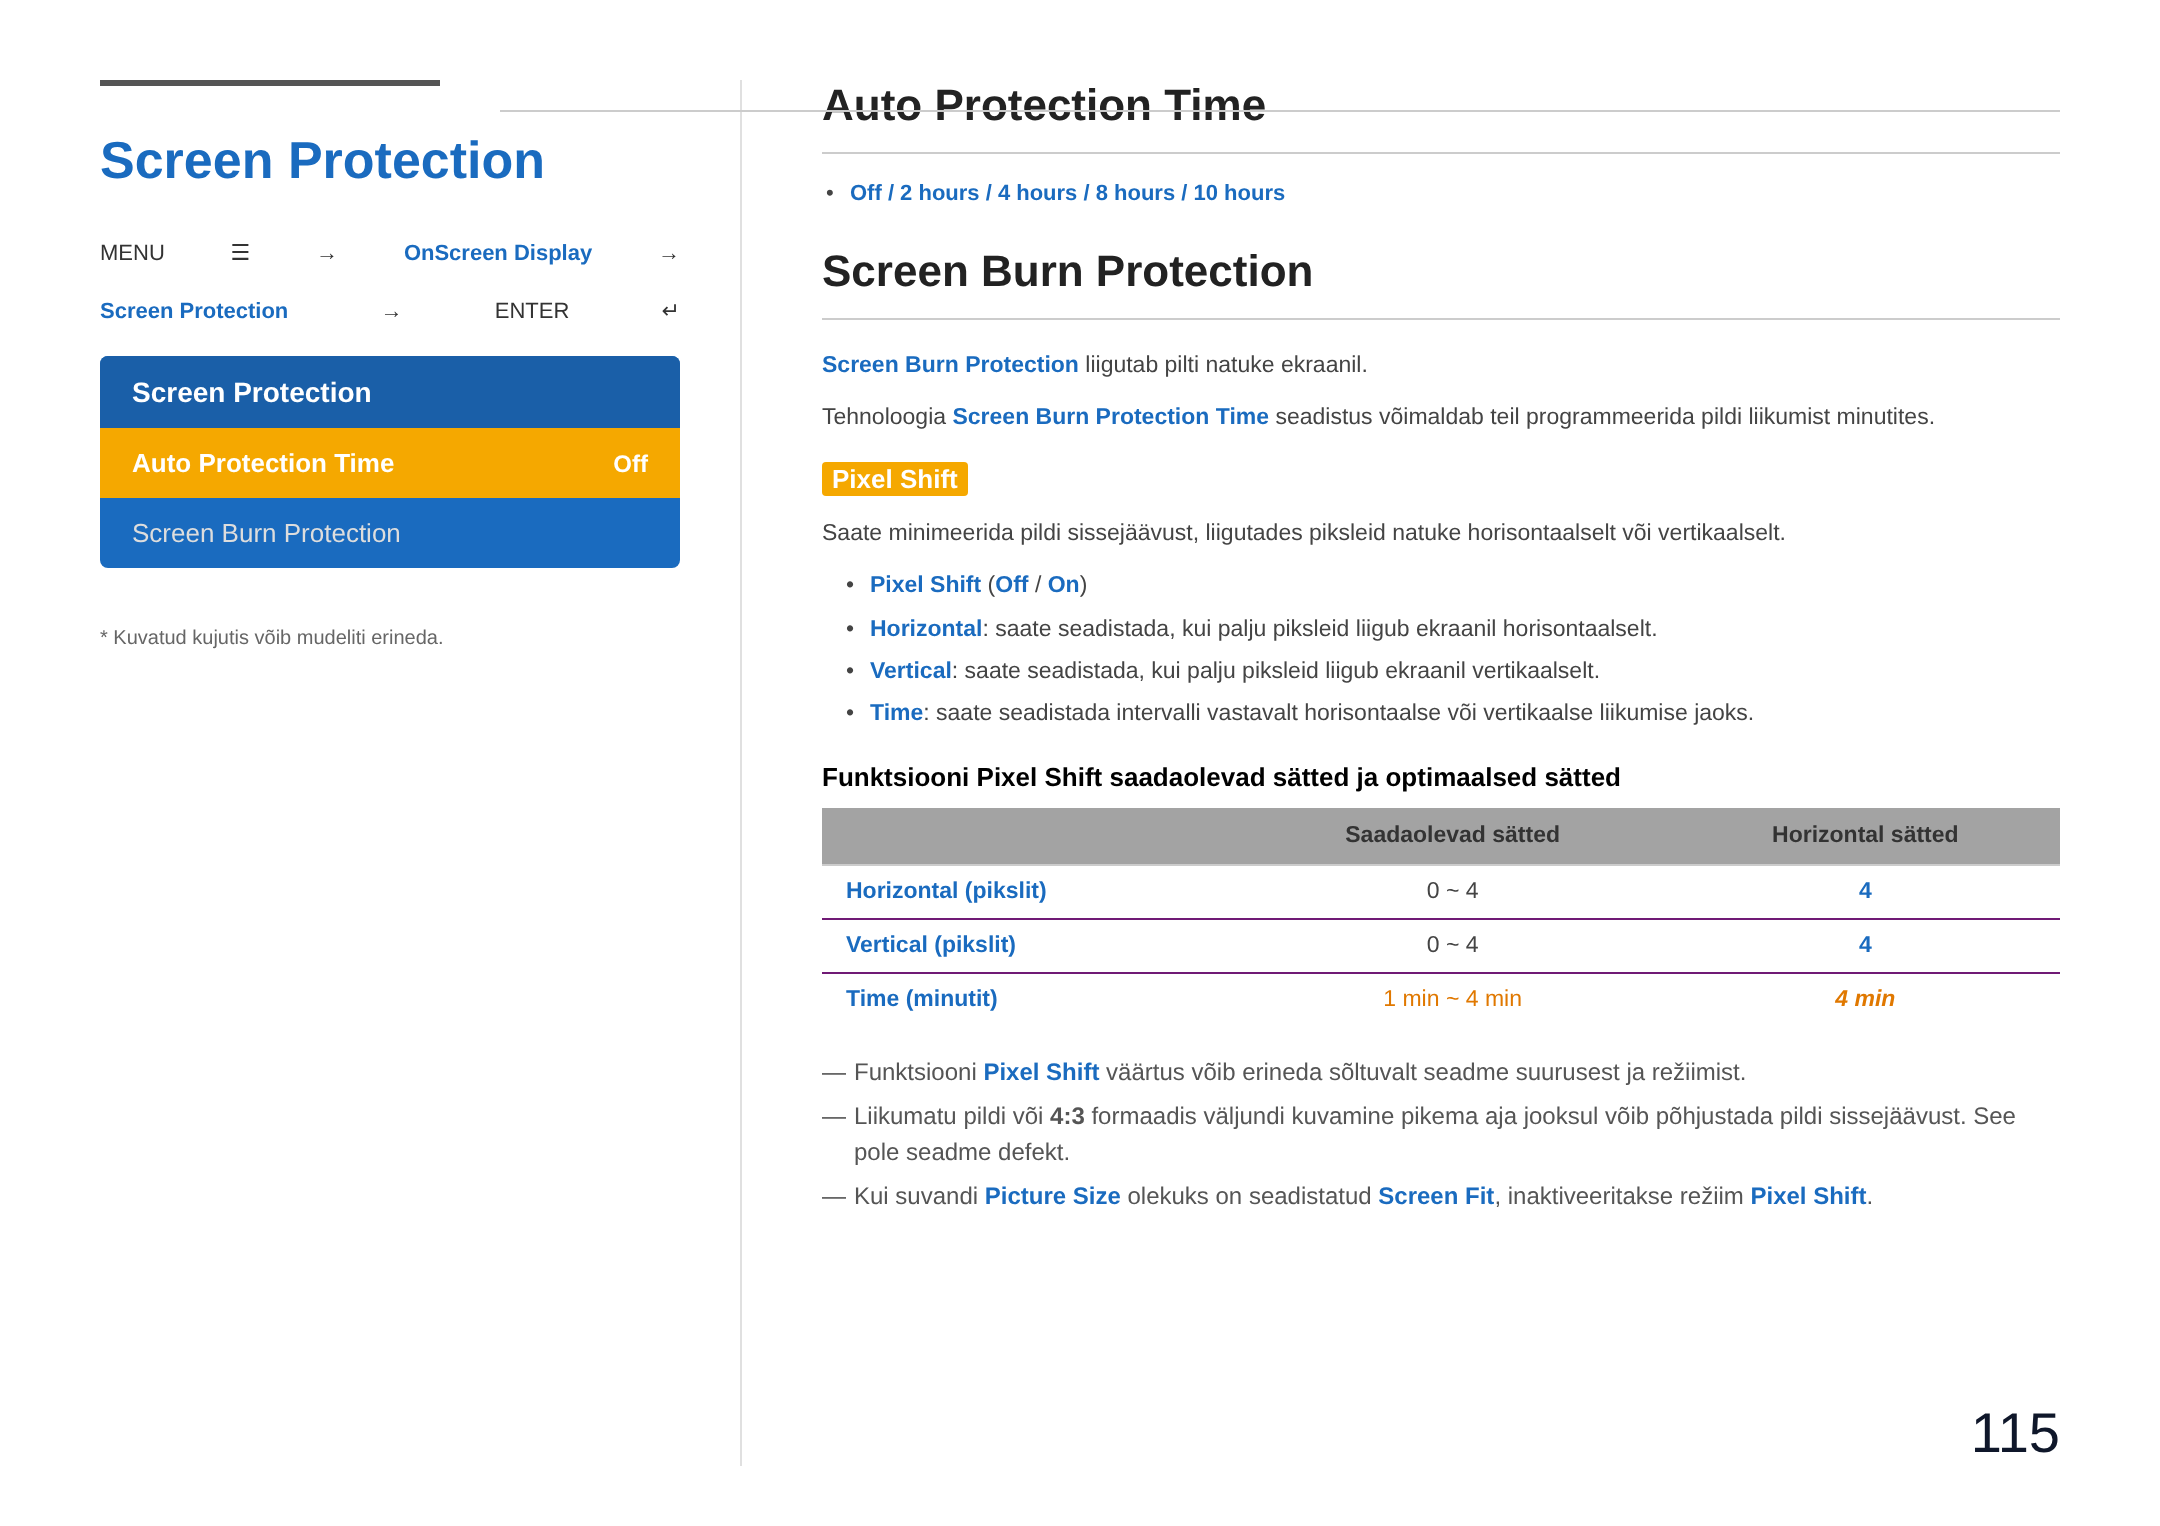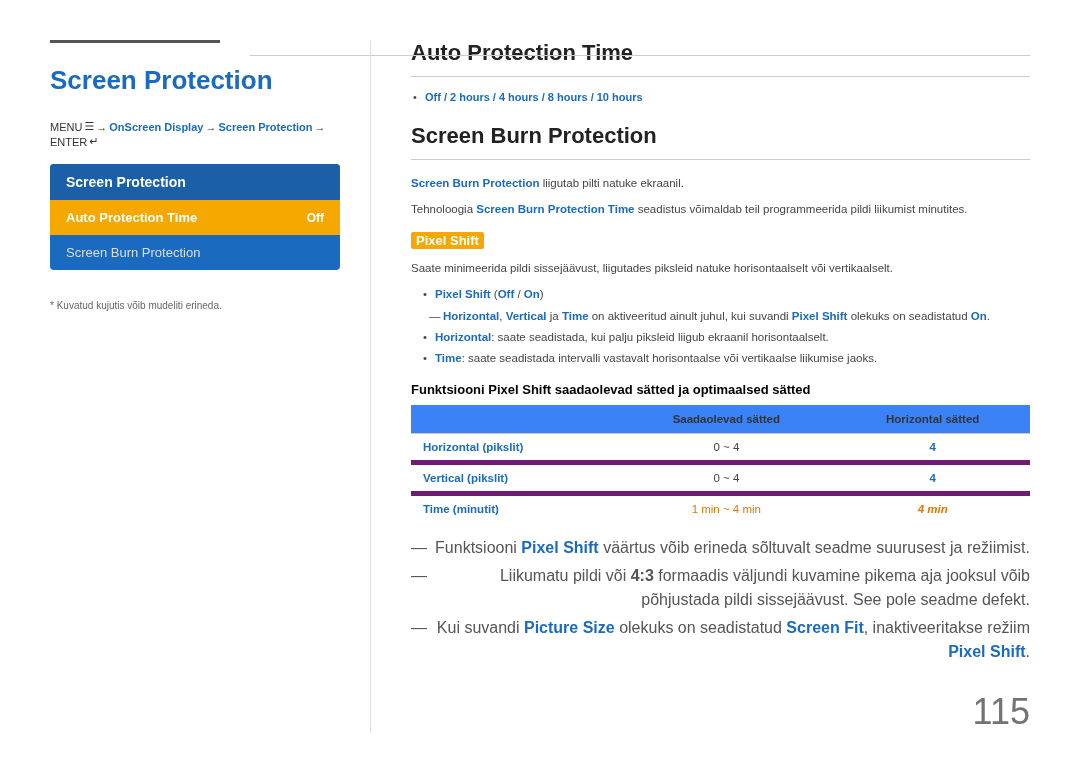--- a/index.html
+++ b/index.html
@@ -40,21 +40,22 @@
       margin-bottom: 24px;
     }
 
     .menu-path {
       font-size: 11px;
       color: #333;
       margin-bottom: 16px;
       display: flex;
       align-items: center;
       flex-wrap: wrap;
-      gap: 2px;
+      gap: 16px;
+      justify-content: space-between;
     }
 
     .menu-path .link-text {
       color: #1a6bbf;
       font-weight: 600;
       font-size: 11px;
     }
 
     
     .screen-prot-box {
@@ -218,35 +219,35 @@
       margin: 14px 0 8px 0;
     }
 
     .data-table {
       width: 100%;
       border-collapse: collapse;
       font-size: 11.5px;
     }
 
     .data-table th {
-      background: #3b82f6;
+      background: #a3a3a3;
       color: #333;
       font-weight: 600;
       padding: 8px 12px;
       text-align: center;
       border-bottom: 1px solid #ccc;
     }
 
     .data-table th:first-child {
       text-align: left;
     }
 
     .data-table td {
       padding: 7px 12px;
-      border-bottom: 5px solid #701a75;
+      border-bottom: 1px solid #701a75;
       color: #444;
     }
 
     .data-table td:first-child {
       color: #1a6bbf;
       font-weight: 600;
     }
 
     .data-table td.range-val {
       text-align: center;
@@ -269,41 +270,40 @@
     .data-table td.opt-val.orange {
       color: #e07800;
       font-style: italic;
     }
 
     .footnotes-bottom {
       margin-top: 14px;
     }
 
     .fn-item {
-      font-size: 16px;
+      font-size: 12px;
       color: #555;
       padding-left: 16px;
       position: relative;
       margin-bottom: 4px;
       line-height: 1.5;
-      text-align: right;
     }
 
     .fn-item::before {
       content: '—';
       position: absolute;
       left: 0;
     }
 
     .page-number {
       position: absolute;
       bottom: 30px;
       right: 50px;
-      font-size: 36px;
-      color: #737373;
+      font-size: 28px;
+      color: #0f172a;
       font-weight: 300;
     }
 
     .top-divider {
       position: absolute;
       top: 55px;
       left: 250px;
       right: 50px;
       height: 1px;
       background: #ccc;
@@ -368,25 +368,25 @@
 
     <div style="margin-top: 12px;">
       <span class="pixelshift-label">Pixel Shift</span>
 
       <p class="body-text">Saate minimeerida pildi sissejäävust, liigutades piksleid natuke horisontaalselt või vertikaalselt.</p>
 
       <ul class="sub-bullet">
         <li>
           <span><span class="inline-link">Pixel Shift</span> (<span class="inline-link">Off</span> / <span class="inline-link">On</span>)</span>
         </li>
-        <div class="dash-item">
-          <span class="inline-link">Horizontal</span>, <span class="inline-link">Vertical</span> ja <span class="inline-link">Time</span> on aktiveeritud ainult juhul, kui suvandi <span class="inline-link">Pixel Shift</span> olekuks on seadistatud <span class="inline-link">On</span>.
-        </div>
         <li>
           <span class="inline-link">Horizontal</span>: saate seadistada, kui palju piksleid liigub ekraanil horisontaalselt.
+        </li>
+        <li>
+          <span class="inline-link">Vertical</span>: saate seadistada, kui palju piksleid liigub ekraanil vertikaalselt.
         </li>
         <li>
           <span class="inline-link">Time</span>: saate seadistada intervalli vastavalt horisontaalse või vertikaalse liikumise jaoks.
         </li>
       </ul>
 
       
       <div class="table-section-title">Funktsiooni Pixel Shift saadaolevad sätted ja optimaalsed sätted</div>
       <table class="data-table">
         <thead>

